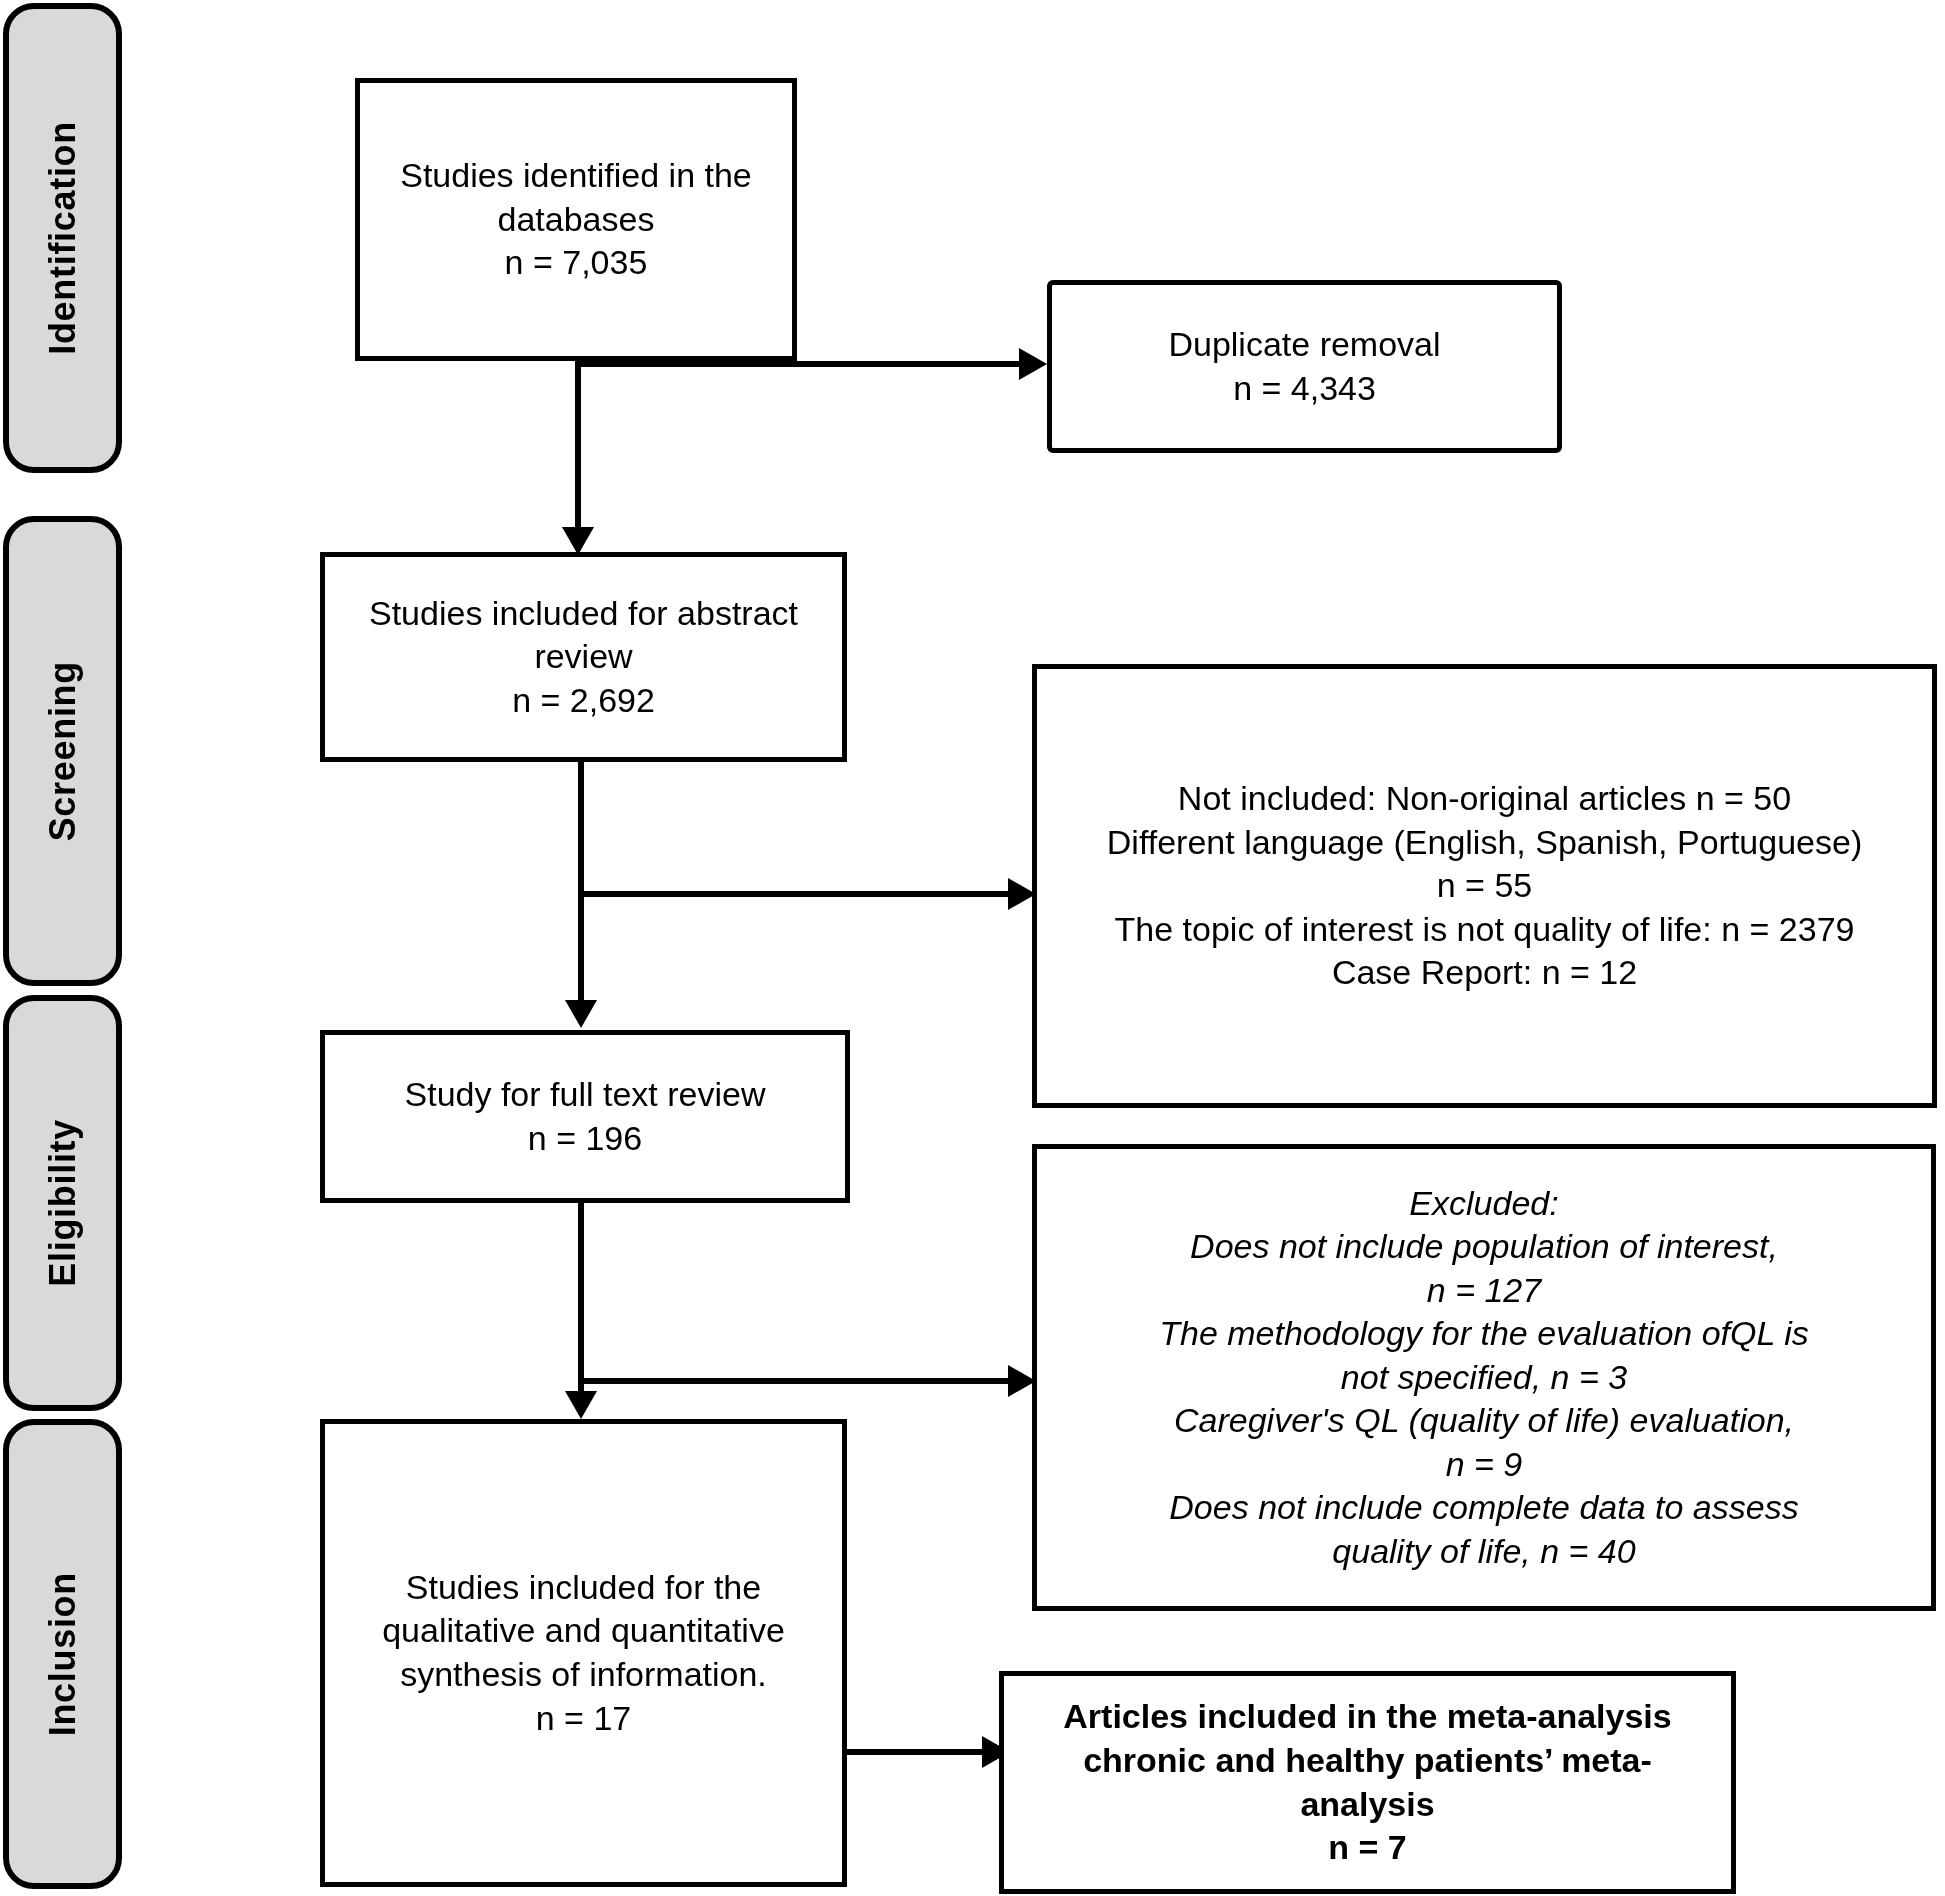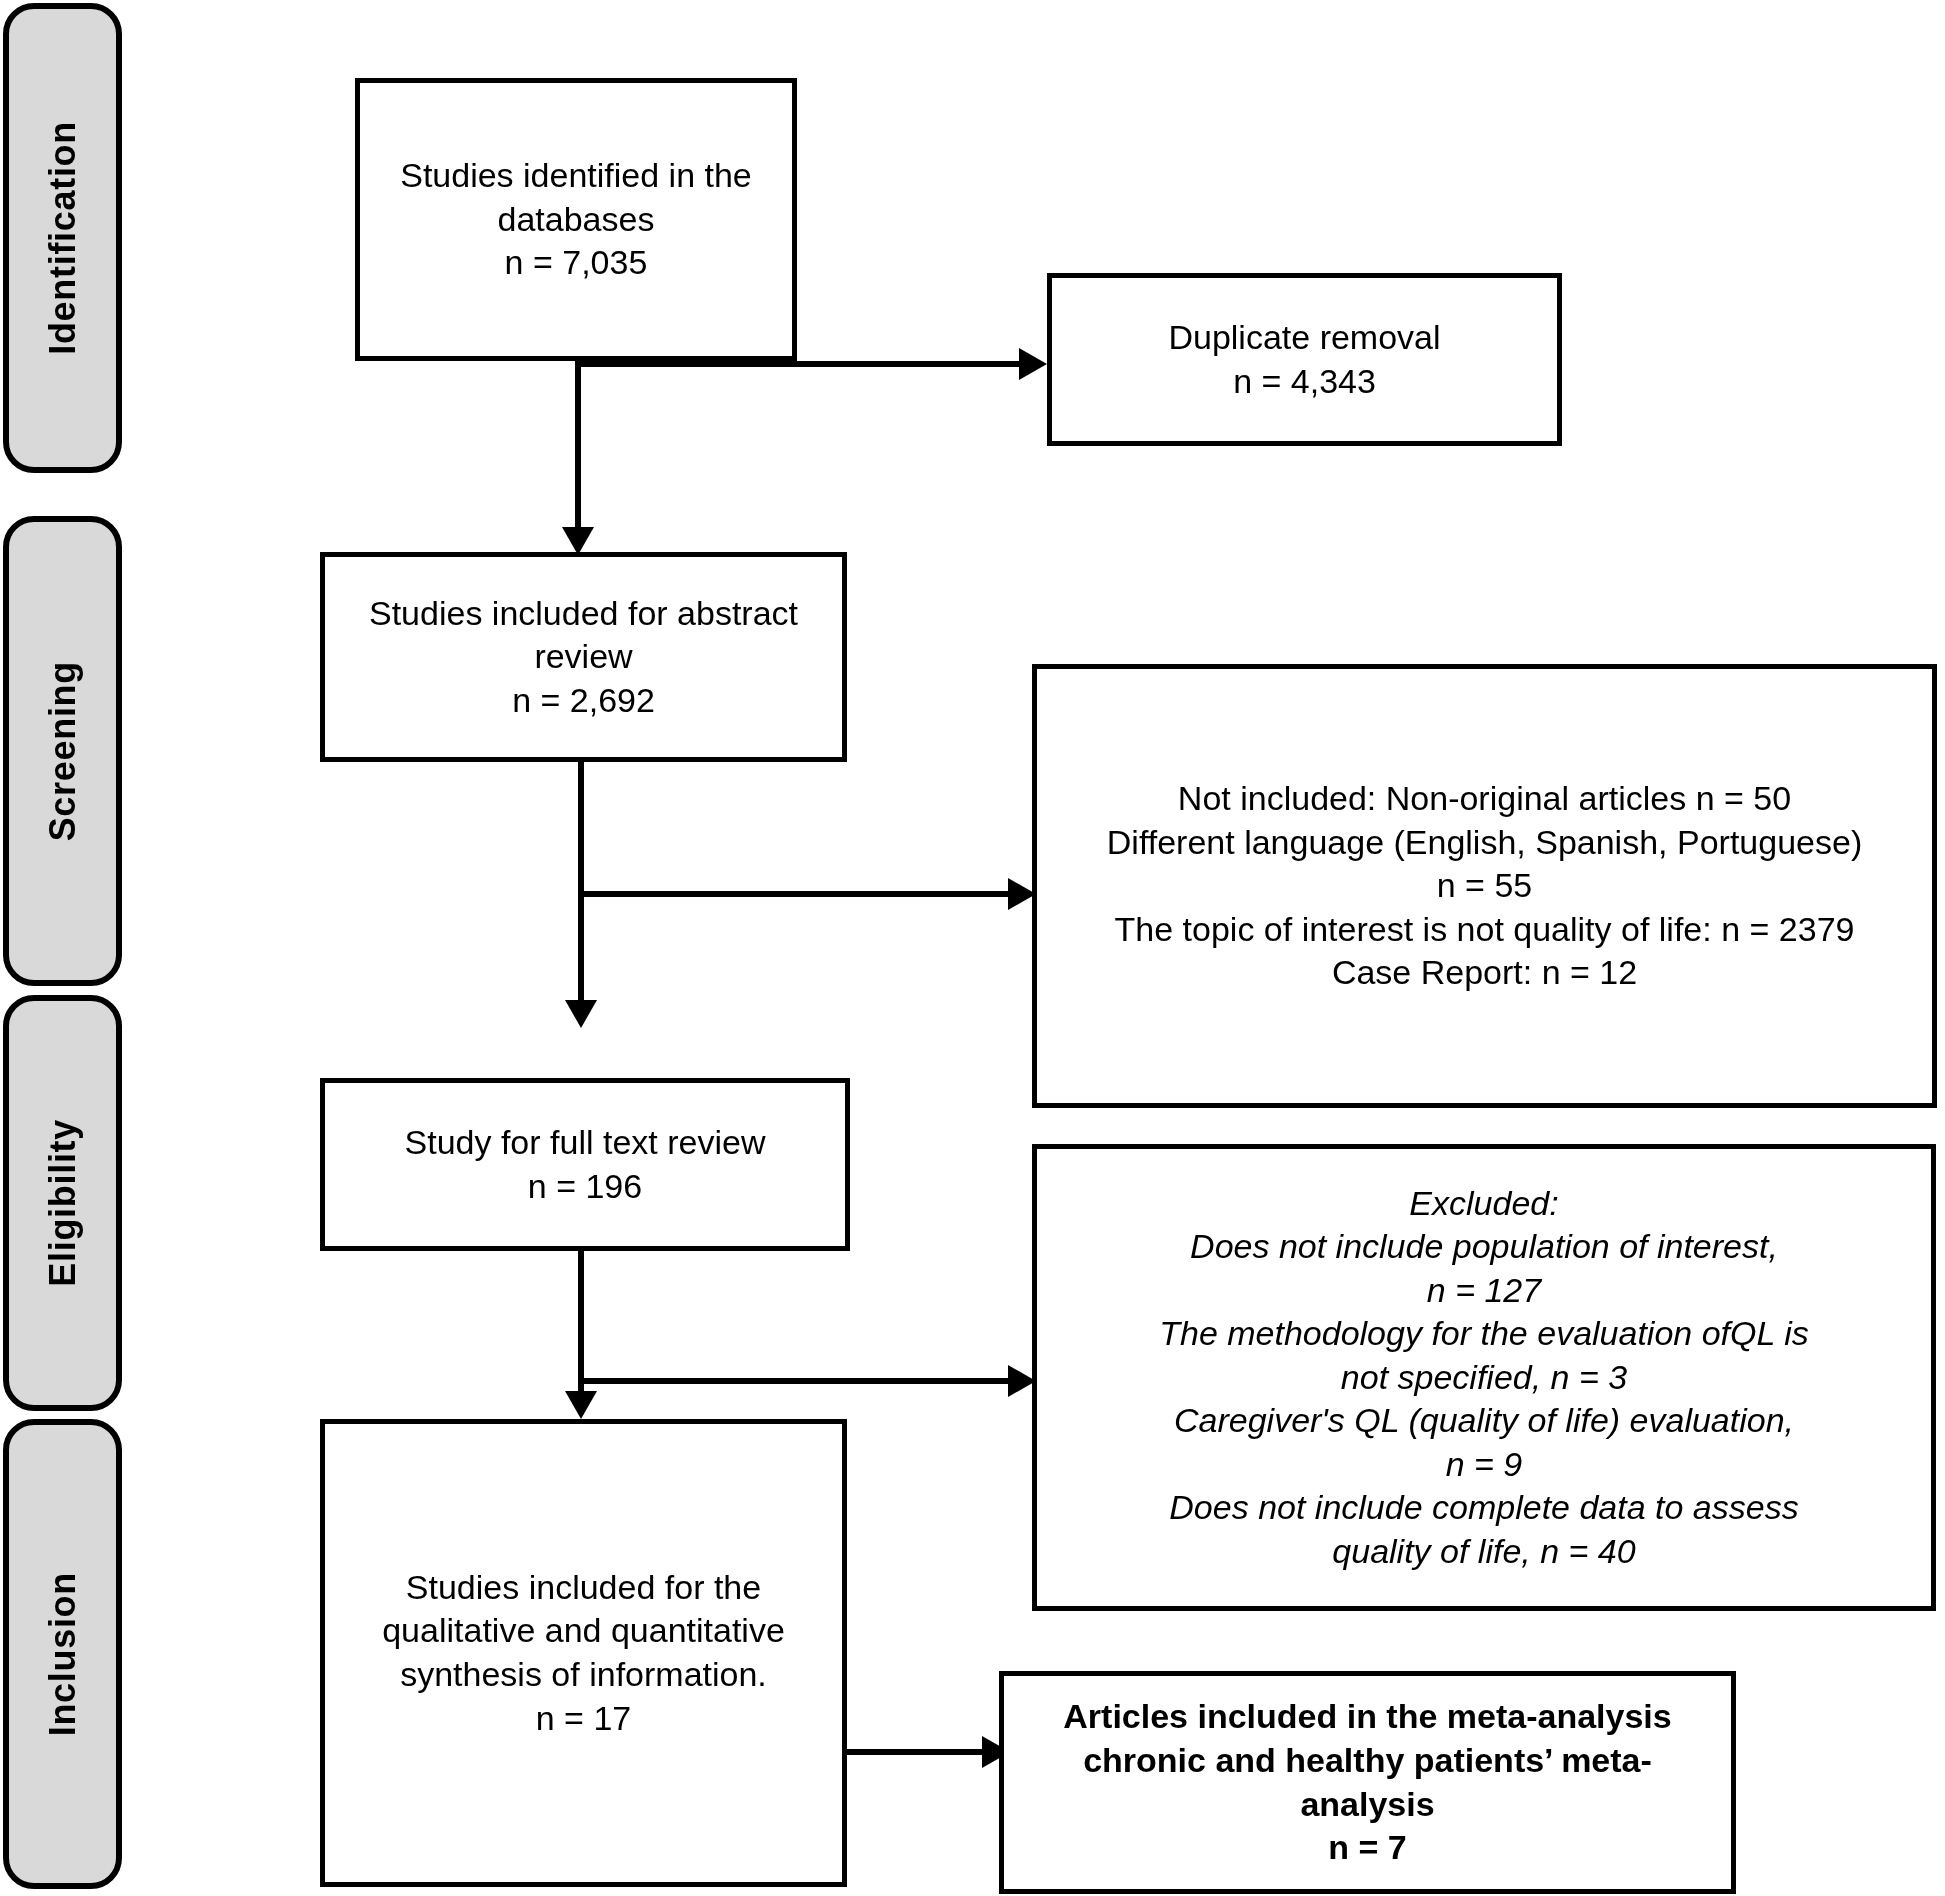--- a/index.html
+++ b/index.html
@@ -126,40 +126,40 @@
 
   <div class="conn conn-h" style="left:846px; top:1749px; width:150px; height:6px;"></div>
   <div class="arrow-right" style="left:982px; top:1736px;"></div>
 
   <div class="flow-box" style="left:355px; top:78px; width:442px; height:283px;justify-content:center;">
     <div class="box-text">Studies identified in the
 databases
 n = 7,035</div>
   </div>
 
-  <div class="flow-box" style="left:1047px; top:273px; width:515px; height:173px;">
+  <div class="flow-box" style="left:1047px; top:280px; width:515px; height:173px;border-radius:6px;">
     <div class="box-text">Duplicate removal
 n = 4,343</div>
   </div>
 
   <div class="flow-box" style="left:320px; top:552px; width:527px; height:210px;">
     <div class="box-text">Studies included for abstract
 review
 n = 2,692</div>
   </div>
 
   <div class="flow-box" style="left:1032px; top:664px; width:905px; height:444px;">
     <div class="box-text">Not included: Non-original articles n = 50
 Different language (English, Spanish, Portuguese)
 n = 55
 The topic of interest is not quality of life: n = 2379
 Case Report: n = 12</div>
   </div>
 
-  <div class="flow-box" style="left:320px; top:1030px; width:530px; height:173px;margin-top:48px;">
+  <div class="flow-box" style="left:320px; top:1030px; width:530px; height:173px;">
     <div class="box-text">Study for full text review
 n = 196</div>
   </div>
 
   <div class="flow-box" style="left:1032px; top:1144px; width:904px; height:467px;font-style:italic;">
     <div class="box-text">Excluded:
 Does not include population of interest,
 n = 127
 The methodology for the evaluation ofQL is
 not specified, n = 3

